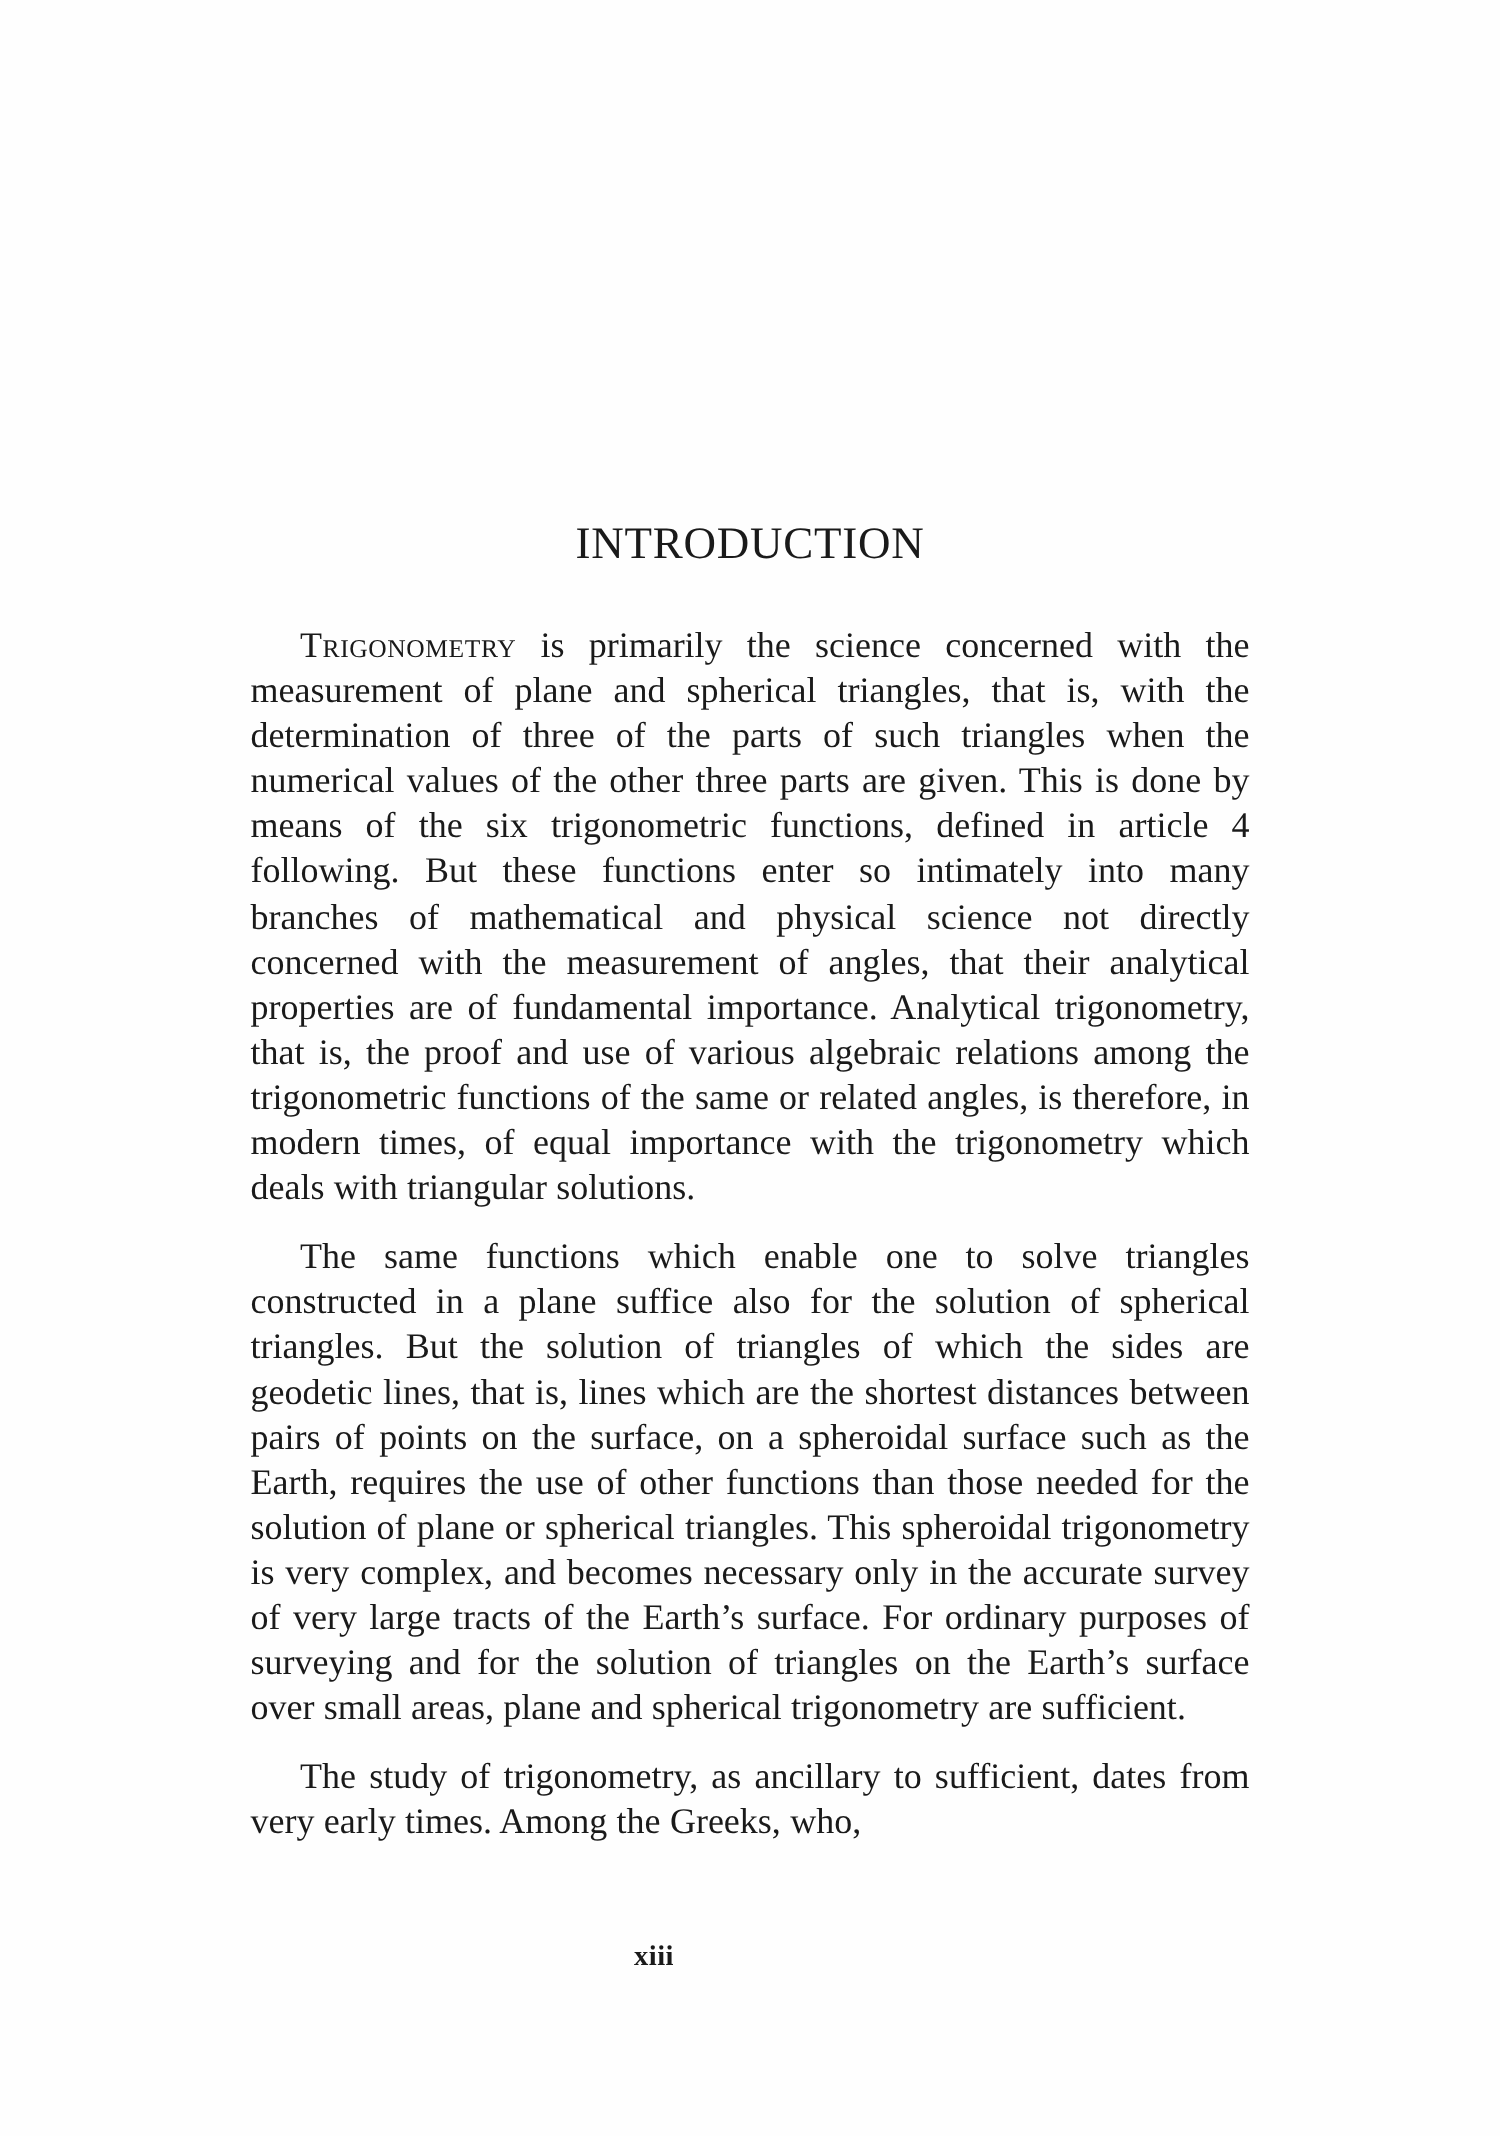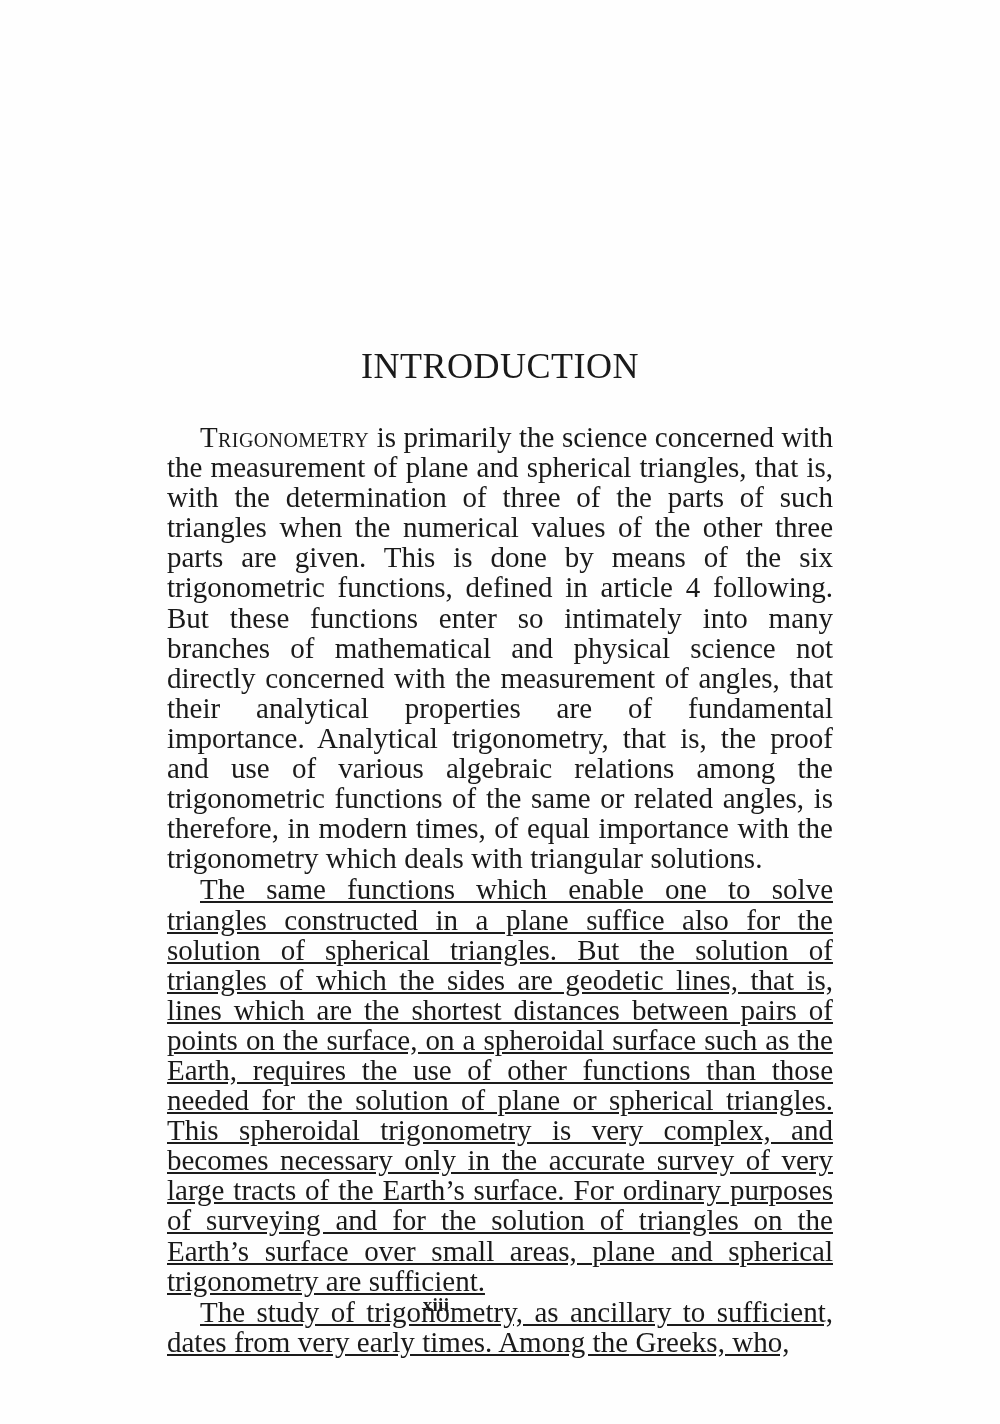--- a/index.html
+++ b/index.html
@@ -20,40 +20,39 @@
     height: 1424px;
     background: #fefefe;
   }
   .text-block {
     position: absolute;
     left: 167px;
     top: 348px;
     width: 666px;
   }
   .page-title {
-    font-size: 36px;
+    font-size: 30px;
     letter-spacing: 0.5px;
     text-align: center;
     font-weight: 400;
     margin: 0 0 38px 0;
     line-height: 1;
   }
   .para {
-    font-size: 29px;
+    font-size: 24px;
     line-height: 30.1px;
     text-align: justify;
     text-justify: inter-word;
     margin: 0;
     text-indent: 33px;
     hyphens: manual;
     word-spacing: 0.2px;
   }
   .para + .para {
-    margin-top: 1px;
-    text-decoration: underline;
+    margin-top: 16px;
   }
   .smallcaps {
     font-variant: small-caps;
     letter-spacing: 0.4px;
   }
   .folio {
     position: absolute;
     top: 1294px;
     left: 0;
     width: 872px;

